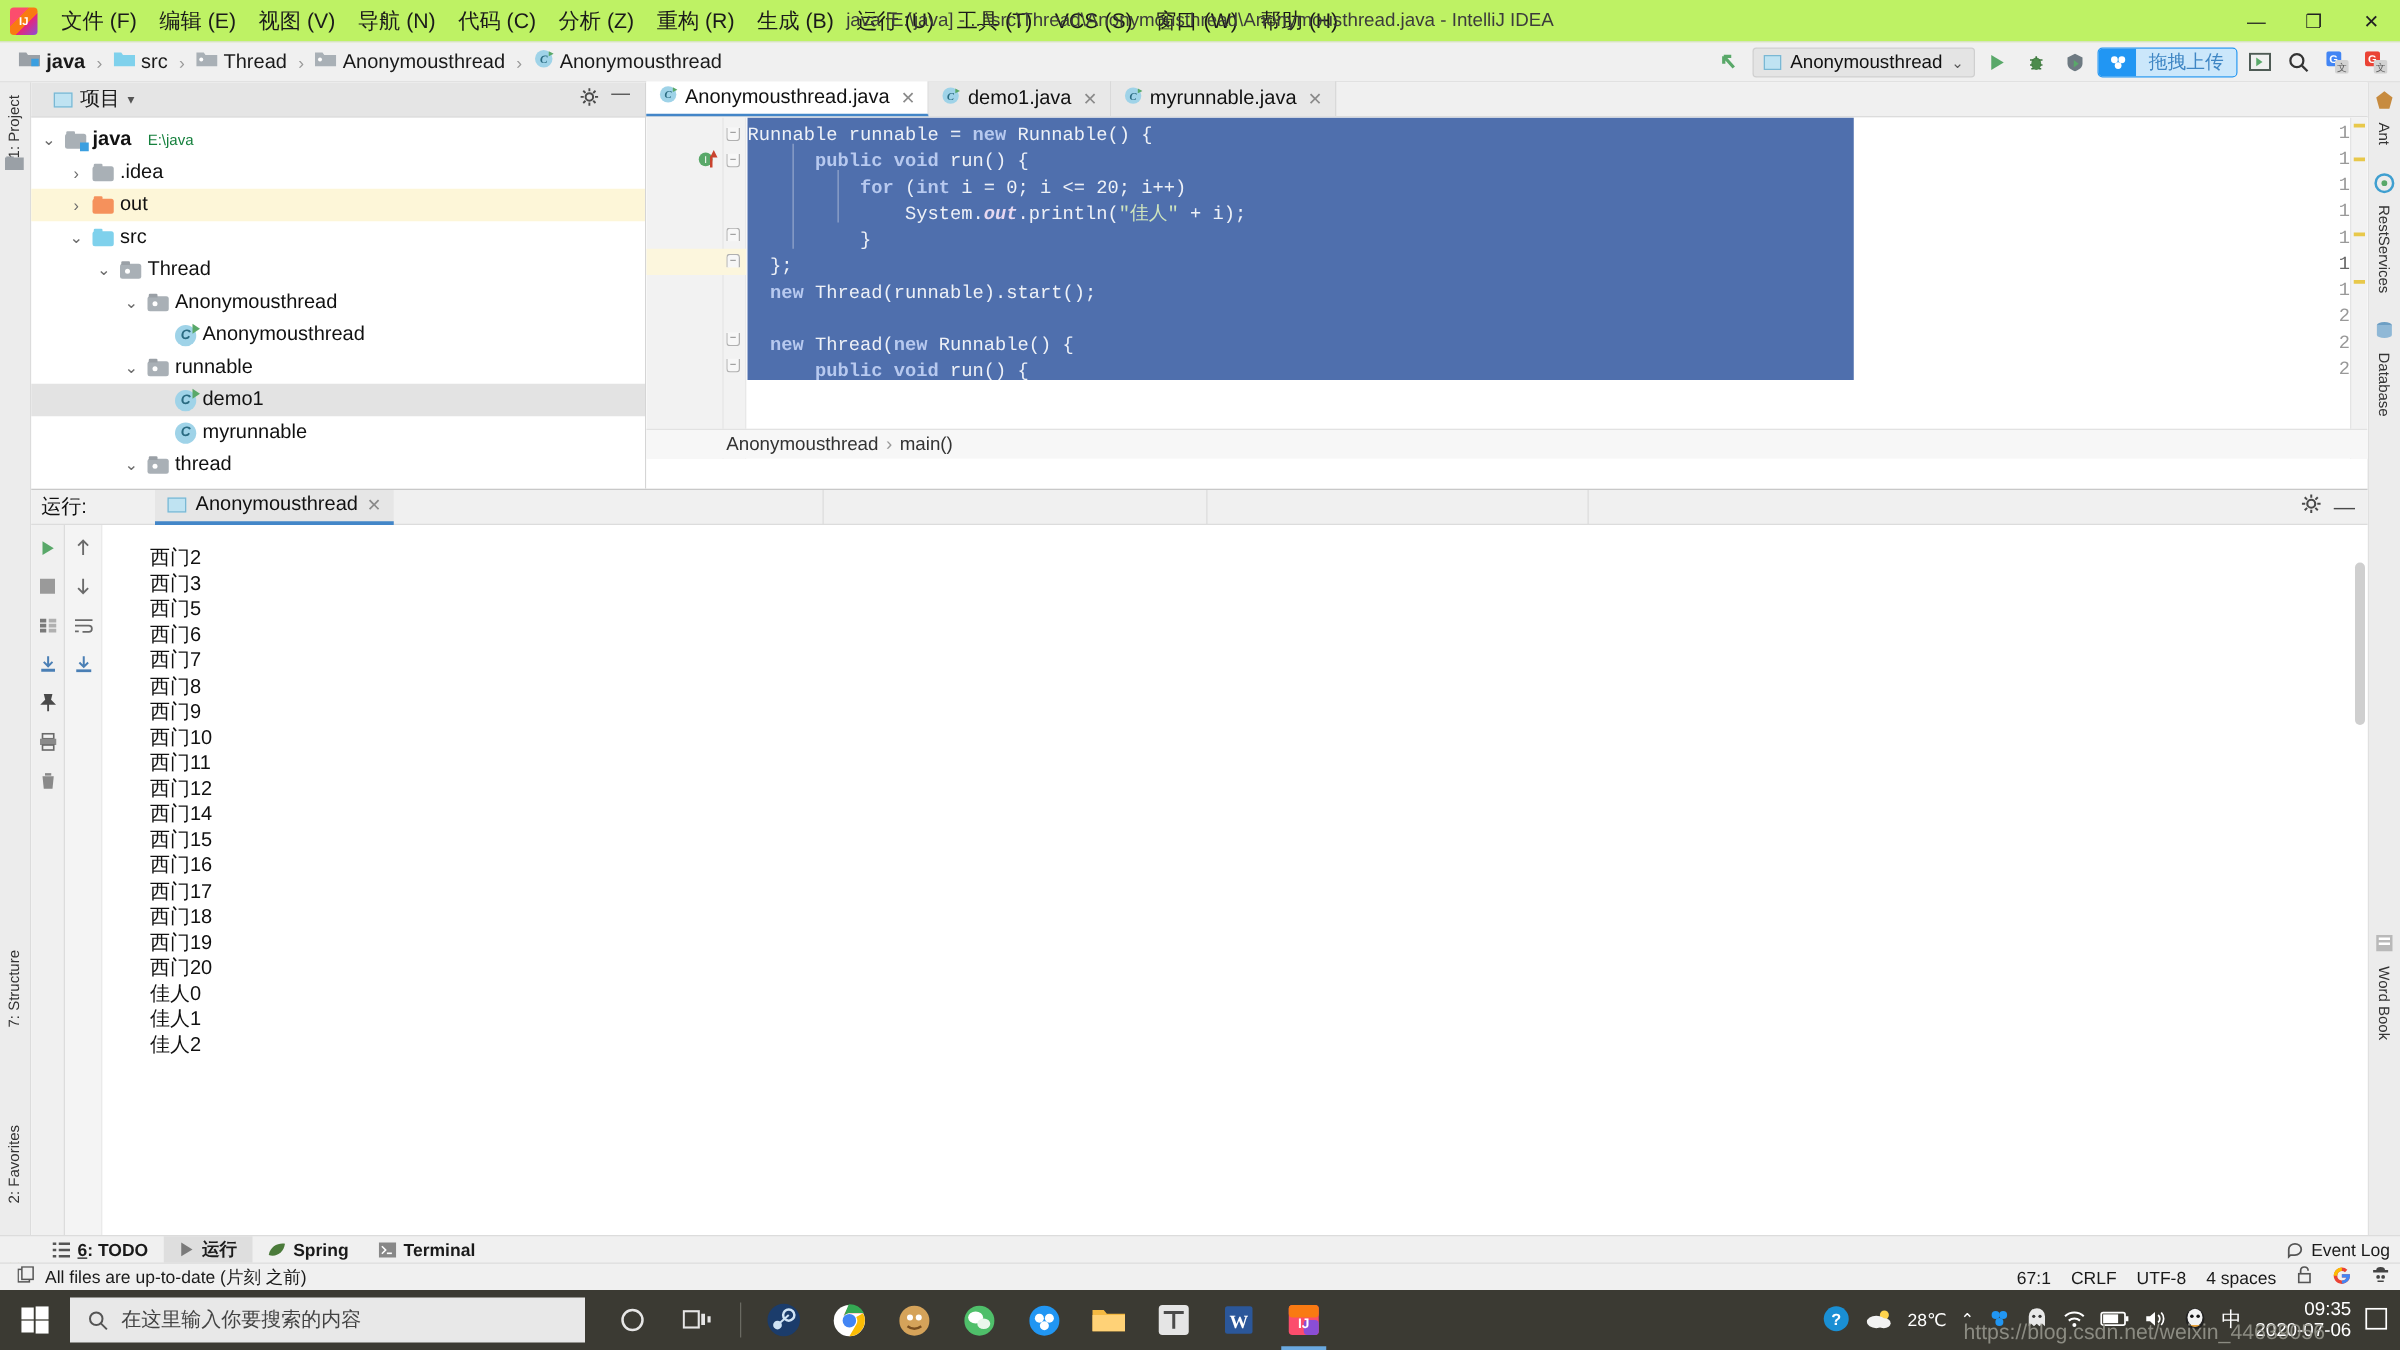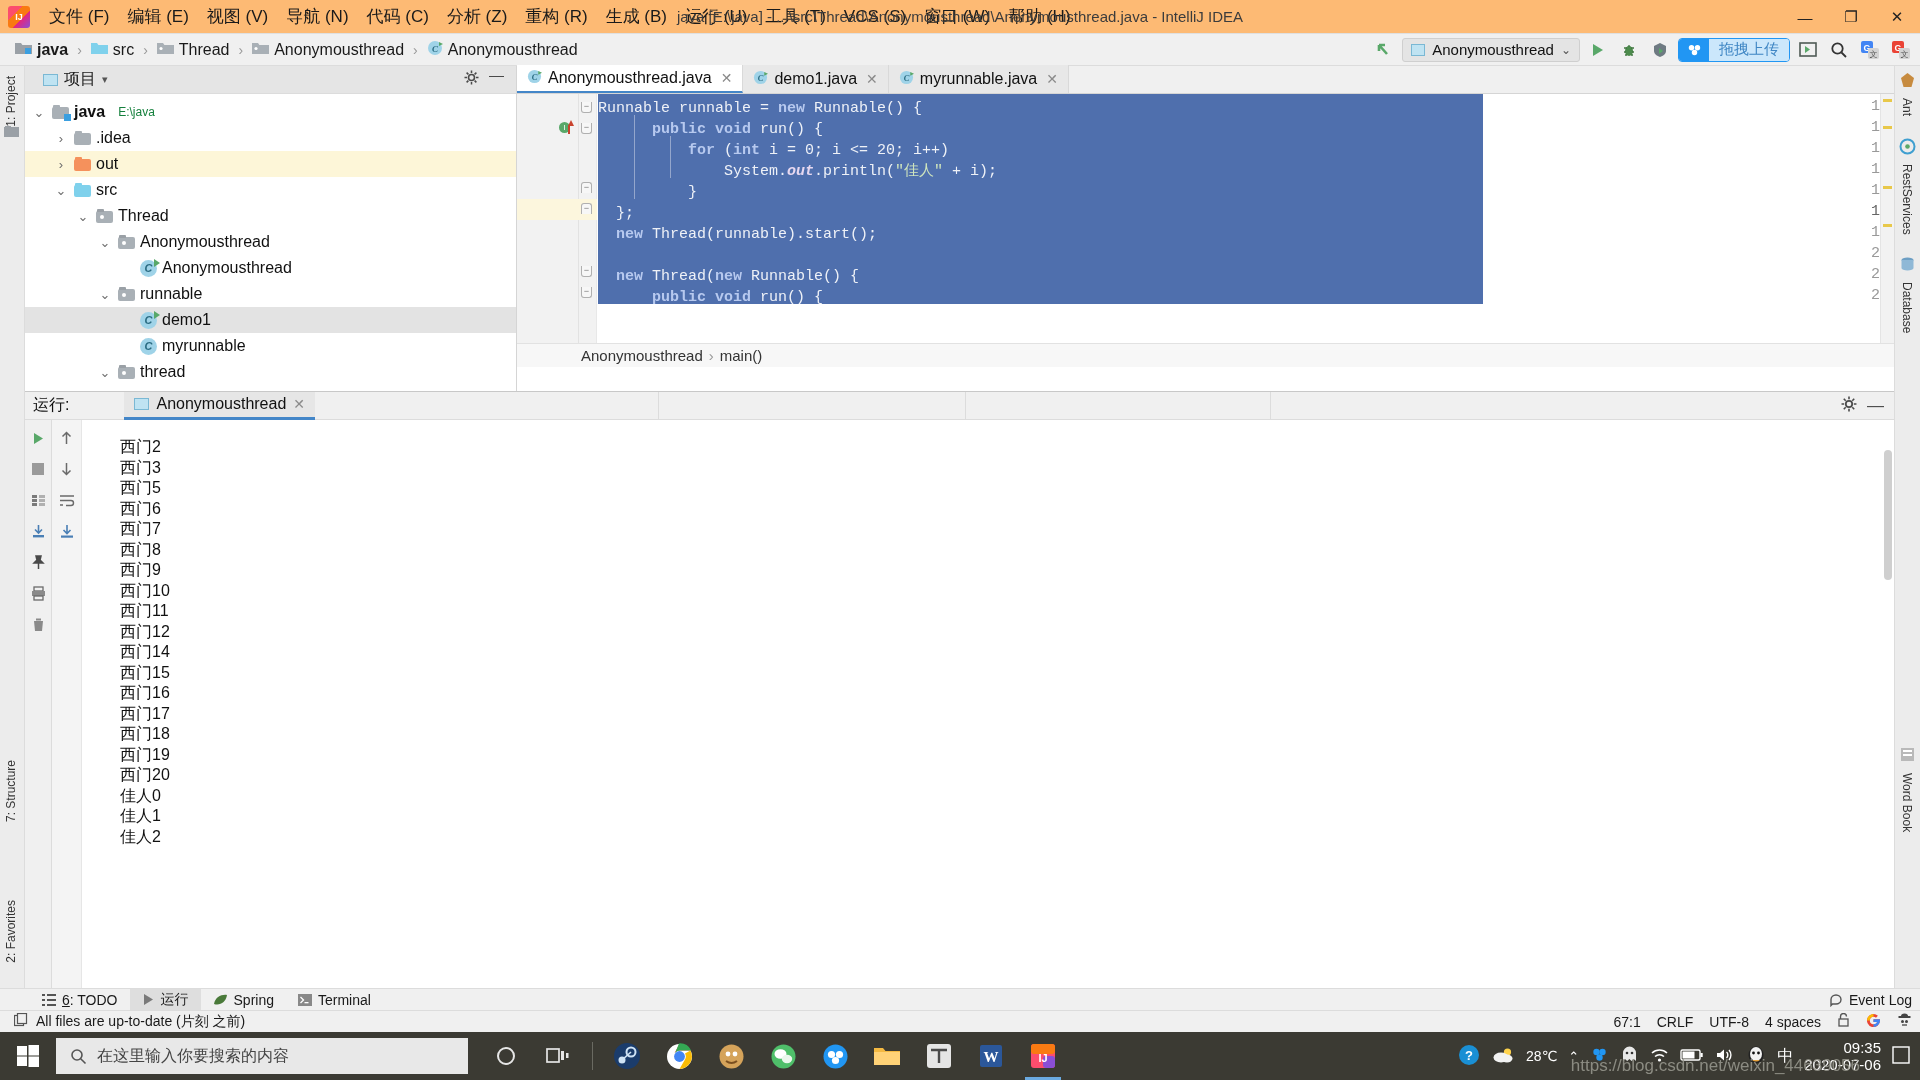--- a/index.html
+++ b/index.html
@@ -6,21 +6,21 @@
   html, body {
     width: 1920px; height: 1080px;
     font-family: "Liberation Sans", "DejaVu Sans", sans-serif;
     overflow: hidden; background: #f2f2f2;
   }
   #app { position: relative; width: 1920px; height: 1080px; }
 
   
   .titlebar {
     position: absolute; top: 0; left: 0; width: 1920px; height: 34px;
-    background: #fdba74; border-bottom: 1px solid #e0e0e0;
+    background: #bef264; border-bottom: 1px solid #e0e0e0;
     display: flex; align-items: center;
   }
   .ij-logo {
     width: 22px; height: 22px; margin-left: 8px; margin-right: 10px;
     border-radius: 3px; flex: none;
     background: linear-gradient(135deg,#fc4d6d 0%,#fc4d6d 34%,#f97a12 34%,#f97a12 60%,#e8267a 60%,#8a4ed6 100%);
     position: relative;
   }
   .ij-logo::after {
     content:"IJ"; position:absolute; left:0; top:0; width:100%; height:100%;
@@ -754,21 +754,21 @@
           <div class="cout">佳人0</div>
           <div class="cout">佳人1</div>
           <div class="cout">佳人2</div>
         </div>
       <div class="vscroll" style="height:130px;"></div>
     </div>
   </div>
 
   <div class="tool-strip">
     <div style="width:30px;"></div>
-    <div id="toolstrip" style="display:flex;align-items:flex-end;">
+    <div id="toolstrip" style="display:flex;align-items:flex-end;font-weight:bold;">
         <div class="ts-item">
           <span style="display: flex;">
             <svg width="14" height="14" viewBox="0 0 14 14">
               <rect x="0" y="1" width="3" height="2" fill="#555"></rect>
               <rect x="5" y="1" width="9" height="2" fill="#555"></rect>
               <rect x="0" y="6" width="3" height="2" fill="#555"></rect>
               <rect x="5" y="6" width="9" height="2" fill="#555"></rect>
               <rect x="0" y="11" width="3" height="2" fill="#555"></rect>
               <rect x="5" y="11" width="9" height="2" fill="#555"></rect>
             </svg>

